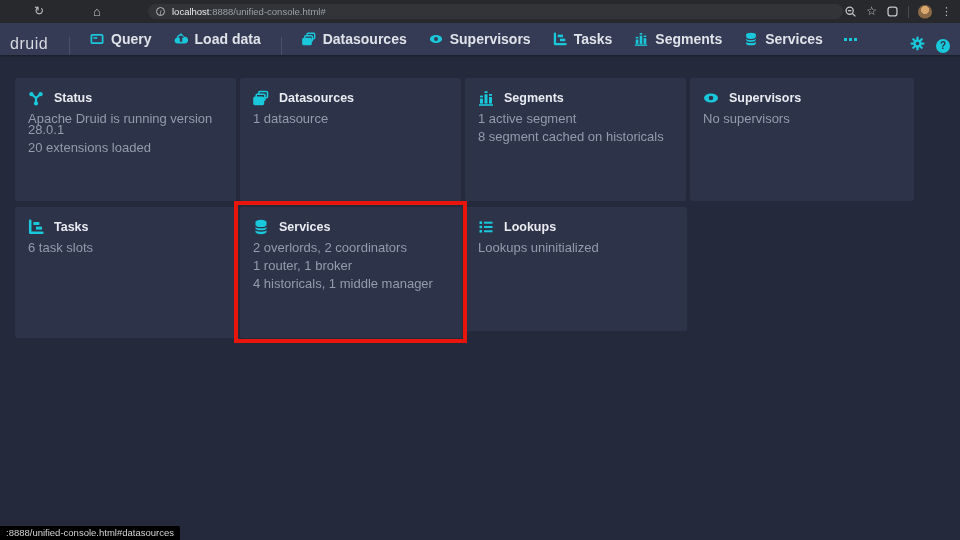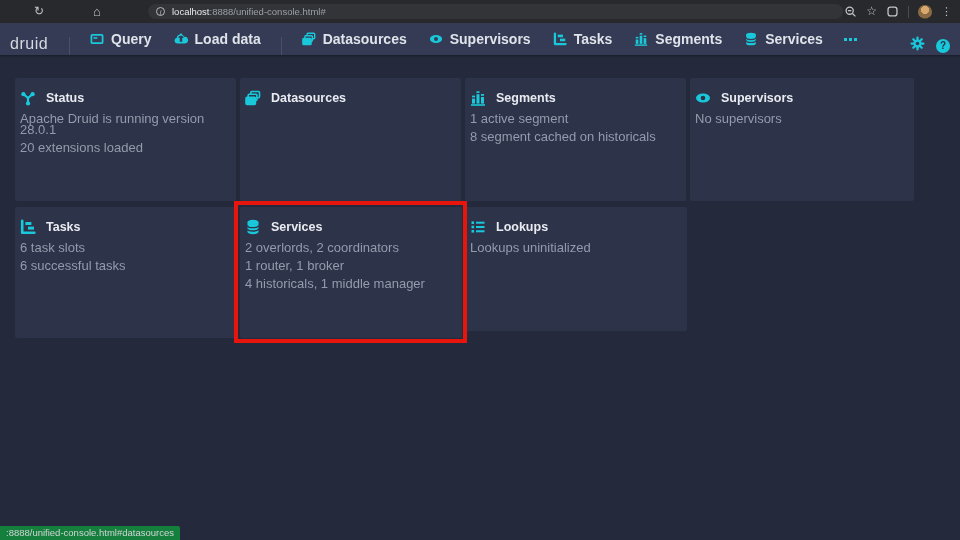--- a/index.html
+++ b/index.html
@@ -38,40 +38,40 @@
   .nav-div{width:1px;height:18px;background:#4a5068;margin:0 9px;}
   .nav-item{display:flex;align-items:center;gap:7px;color:#dfe3ea;font-size:14px;font-weight:bold;padding:0 11px;height:32px;cursor:pointer;}
   .nav-item svg{display:block;}
   .more-dots{display:flex;gap:2px;padding:0 10px;height:32px;align-items:center;cursor:pointer;}
   .more-dots span{width:3px;height:3px;background:var(--accent);display:block;}
   .nav-right{margin-left:auto;display:flex;align-items:center;gap:11px;padding-right:10px;}
   .gear{cursor:pointer;}
   .help{width:14px;height:14px;border-radius:50%;background:var(--accent);color:#2b3147;font-size:10px;font-weight:bold;text-align:center;line-height:14px;cursor:pointer;}
 
   
-  .card{position:absolute;background:var(--card-bg);border-radius:2px;padding:12px 5px;cursor:pointer;}
+  .card{position:absolute;background:var(--card-bg);border-radius:2px;padding:12px 13px;cursor:pointer;}
   .card-head{display:flex;align-items:center;gap:10px;}
   .card-head svg{flex:none;display:block;}
   .card-title{font-size:12.5px;font-weight:bold;color:var(--title-col);}
   .card-line{font-size:13px;color:var(--muted-col);margin-top:7px;line-height:11px;}
   .card-line:first-of-type{margin-top:11px;}
 
   .c-status      {left:15px;  top:78px;  width:221px; height:123px;}
   .c-datasources {left:240px; top:78px;  width:221px; height:123px;}
   .c-segments    {left:465px; top:78px;  width:221px; height:123px;}
   .c-supervisors {left:690px; top:78px;  width:224px; height:123px;}
   .c-tasks       {left:15px;  top:207px; width:221px; height:131px;}
   .c-services    {left:240px; top:207px; width:222px; height:131px;}
   .c-lookups     {left:465px; top:207px; width:222px; height:124px;}
 
   
   .annotation{position:absolute;left:234px;top:201px;width:233px;height:142px;border:4px solid var(--red);pointer-events:none;}
 
   
-  .status-bar{position:absolute;left:0;bottom:0;height:14px;background:#15803d;color:#d3d4d6;font-size:9.5px;line-height:14px;padding:0 6px;border-top-right-radius:2px;white-space:nowrap;}
+  .status-bar{position:absolute;left:0;bottom:0;height:14px;background:#000000;color:#d3d4d6;font-size:9.5px;line-height:14px;padding:0 6px;border-top-right-radius:2px;white-space:nowrap;}
 </style>
 </head>
 <body>
 
 <div class="chrome">
   <div class="chrome-ico reload">↻</div>
   <div class="chrome-ico home">⌂</div>
   <div class="url-pill">
     <div class="info-circ">i</div>
     <div class="url-text"><b>localhost</b><span>:8888/unified-console.html#</span></div>
@@ -229,20 +229,21 @@
   <div class="card-head">
     <span>
       <svg width="16" height="16" viewBox="0 0 16 16" fill="none" stroke="#19c8da" stroke-width="1.6">
           <rect x="5.8" y="1.5" width="8.7" height="6.2" rx="1"></rect>
           <rect x="3.2" y="4.3" width="8.7" height="6.2" rx="1" fill="#2d3349"></rect>
           <rect x="1" y="7.4" width="9.4" height="7" rx="1" fill="#19c8da"></rect>
         </svg>
     </span>
     <span class="card-title">Datasources</span>
   </div>
+  <div class="card-line">1 datasource</div>
 </div>
 
 <div class="card c-segments">
   <div class="card-head">
     <span>
       <svg width="16" height="16" viewBox="0 0 16 16" fill="#19c8da">
           <rect x="2" y="8.6" width="3" height="5"></rect>
           <rect x="2" y="5.6" width="3" height="1.8"></rect>
           <rect x="6.5" y="4.2" width="3" height="9.4"></rect>
           <rect x="6.5" y="1.2" width="3" height="1.8"></rect>
@@ -275,21 +276,20 @@
     <span>
       <svg width="16" height="16" viewBox="0 0 16 16" fill="none">
           <path d="M2.2,1.8 V13.8 H14.4" stroke="#19c8da" stroke-width="2.6" stroke-linecap="round" stroke-linejoin="round"></path>
           <rect x="5.4" y="3" width="6" height="3" fill="#19c8da"></rect>
           <rect x="8" y="7.6" width="6" height="3" fill="#19c8da"></rect>
         </svg>
     </span>
     <span class="card-title">Tasks</span>
   </div>
   <div class="card-line">6 task slots</div>
-  <div class="card-line">6 successful tasks</div>
 </div>
 
 <div class="card c-services">
   <div class="card-head">
     <span>
       <svg width="16" height="16" viewBox="0 0 16 16">
           <path d="M2.5,3 v10 a5.5,2.2 0 0 0 11,0 v-10 z" fill="#19c8da"></path>
           <ellipse cx="8" cy="3" rx="5.5" ry="2.2" fill="#19c8da"></ellipse>
           <path d="M2.5,6.4 a5.5,2.2 0 0 0 11,0" fill="none" stroke="#2d3349" stroke-width="1.4"></path>
           <path d="M2.5,9.8 a5.5,2.2 0 0 0 11,0" fill="none" stroke="#2d3349" stroke-width="1.4"></path>

